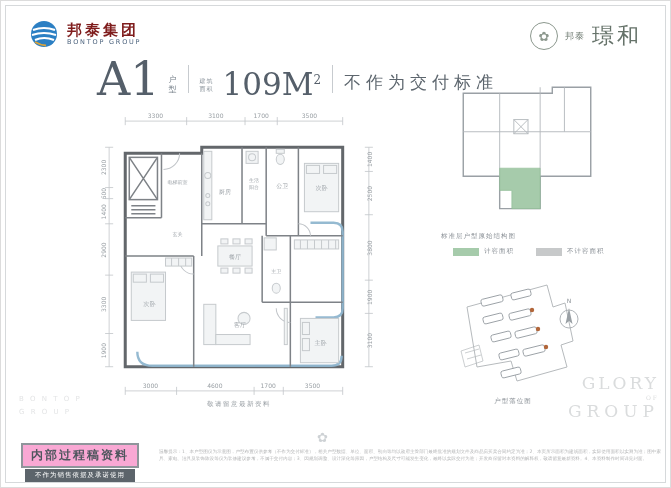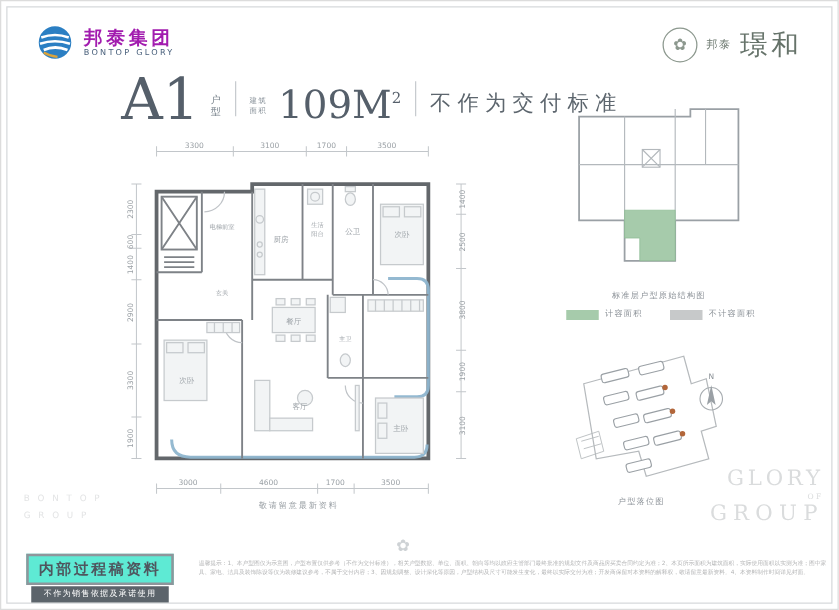--- a/index.html
+++ b/index.html
@@ -4,21 +4,21 @@
 <style>
   html,body{margin:0;padding:0;}
   body{width:671px;height:488px;position:relative;overflow:hidden;background:#fff;
        font-family:"DejaVu Sans","Liberation Sans",sans-serif;color:#5d666e;}
   #app{position:absolute;inset:0;border:1px solid #dcdcdc;}
   .frame{position:absolute;inset:4px;border:1px solid #d6d9db;pointer-events:none;}
 
   
   .logo-left{position:absolute;left:28px;top:18px;display:flex;align-items:center;gap:8px;}
   .logo-left .names{display:flex;flex-direction:column;line-height:1.15;}
-  .logo-left .cn{font-size:15px;font-weight:bold;color:#a21caf;letter-spacing:3px;}
+  .logo-left .cn{font-size:15px;font-weight:bold;color:#7f1d1d;letter-spacing:3px;}
   .logo-left .en{font-size:6.5px;color:#4a617c;letter-spacing:1.8px;}
   .logo-right{position:absolute;right:28px;top:20px;display:flex;align-items:center;gap:7px;color:#6f7b72;}
   .medallion{width:26px;height:26px;border:1px solid #8c988e;border-radius:50%;
              display:flex;align-items:center;justify-content:center;font-size:13px;color:#8c988e;}
   .logo-right .stack{display:flex;flex-direction:column;font-size:9px;line-height:1.15;letter-spacing:1px;}
   .logo-right .big{font-size:22px;letter-spacing:3px;color:#66736a;}
 
   
   .title{position:absolute;left:96px;top:58px;display:flex;align-items:flex-end;gap:9px;}
   .title .unit{font-family:"DejaVu Serif","Liberation Serif",serif;font-size:46px;line-height:.8;color:#555f6a;}
@@ -29,21 +29,21 @@
   .title .area sup{font-size:12px;}
   .title .rooms{font-size:17px;letter-spacing:5px;color:#5d666e;margin-bottom:3px;}
 
   
   .plan-svg{position:absolute;left:92px;top:104px;}
   .plan-caption{position:absolute;left:92px;top:399px;width:292px;text-align:center;
                 font-size:6.5px;color:#9ba1a6;letter-spacing:1.5px;}
 
   
   .keyplan-svg{position:absolute;left:440px;top:78px;}
-  .keyplan-caption{position:absolute;left:440px;top:231px;width:172px;text-align:center;
+  .keyplan-caption{position:absolute;left:440px;top:231px;width:172px;text-align:left;
                    font-size:6.5px;color:#8a9096;letter-spacing:1px;}
   .legend{position:absolute;left:452px;top:246px;display:flex;gap:22px;align-items:flex-start;}
   .legend .item{display:flex;align-items:center;gap:5px;}
   .legend .swatch{width:26px;height:8px;}
   .legend .sw-green{background:#a6cbab;}
   .legend .sw-gray{background:#c7c9ca;}
   .legend .lab{font-size:6.5px;color:#8a9096;letter-spacing:1px;}
   .siteplan-svg{position:absolute;left:452px;top:276px;}
   .siteplan-caption{position:absolute;left:452px;top:396px;width:120px;text-align:center;
                     font-size:6.5px;color:#8a9096;letter-spacing:1px;}
@@ -53,21 +53,21 @@
          font-family:"DejaVu Serif","Liberation Serif",serif;line-height:1.05;}
   .glory .g1{font-size:17px;letter-spacing:3px;}
   .glory .g2{font-size:6px;letter-spacing:2px;margin:2px 0;}
   .glory .g3{font-size:17px;letter-spacing:5px;}
   .side-mark{position:absolute;left:18px;top:392px;color:#e3e4e5;font-size:7px;line-height:1.9;letter-spacing:2px;}
   .ornament{position:absolute;left:316px;top:429px;font-size:13px;color:#ced2d5;}
 
   
   .stamp{position:absolute;left:20px;top:442px;width:118px;}
   .stamp .box{border:2px solid #8f959b;padding:2px 6px;text-align:center;
-              font-size:12px;font-weight:bold;color:#4f565e;letter-spacing:2px;background:#5eead4;}
+              font-size:12px;font-weight:bold;color:#4f565e;letter-spacing:2px;background:#f9a8d4;}
   .stamp .bar{margin:1px 4px 0;background:#5c646b;color:#fff;text-align:center;
               font-size:6.5px;letter-spacing:1px;padding:2px 4px;}
   .disclaimer{position:absolute;left:158px;top:447px;width:502px;font-size:4.6px;line-height:1.6;
               color:#b4b5b6;text-align:justify;}
 
   svg text{font-family:"DejaVu Sans","Liberation Sans",sans-serif;}
   .dim-text{font-size:6px;fill:#9aa0a5;}
   .room-text{font-size:6px;fill:#a0a6ab;}
   .room-text-sm{font-size:5px;fill:#a0a6ab;}
 </style>
@@ -80,21 +80,21 @@
   <div class="logo-left">
     <svg width="30" height="30" viewBox="0 0 30 30">
       <circle cx="15" cy="15" r="13" fill="#2b7fc3"></circle>
       <path d="M4,11 Q15,7 26,11" stroke="#fff" stroke-width="2" fill="none"></path>
       <path d="M3,16 Q15,12 27,16" stroke="#fff" stroke-width="2" fill="none"></path>
       <path d="M6,21 Q15,17 25,21" stroke="#fff" stroke-width="2.2" fill="none"></path>
       <path d="M6,23 Q11,26 17,26.5" stroke="#d9a33c" stroke-width="2" fill="none"></path>
     </svg>
     <div class="names">
       <span class="cn">邦泰集团</span>
-      <span class="en">BONTOP GLORY</span>
+      <span class="en">BONTOP GROUP</span>
     </div>
   </div>
 
   <div class="logo-right">
     <div class="medallion">
       <span>✿</span>
     </div>
     <div class="stack">邦泰</div>
     <div class="big">璟和</div>
   </div>

